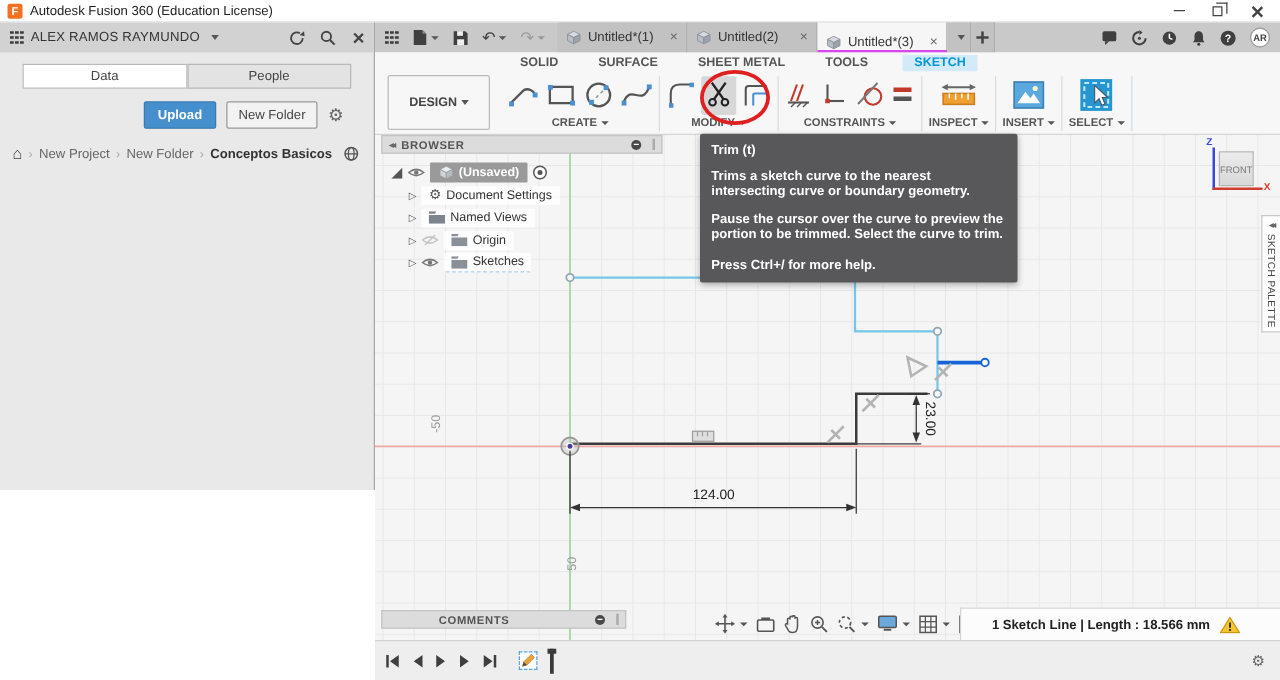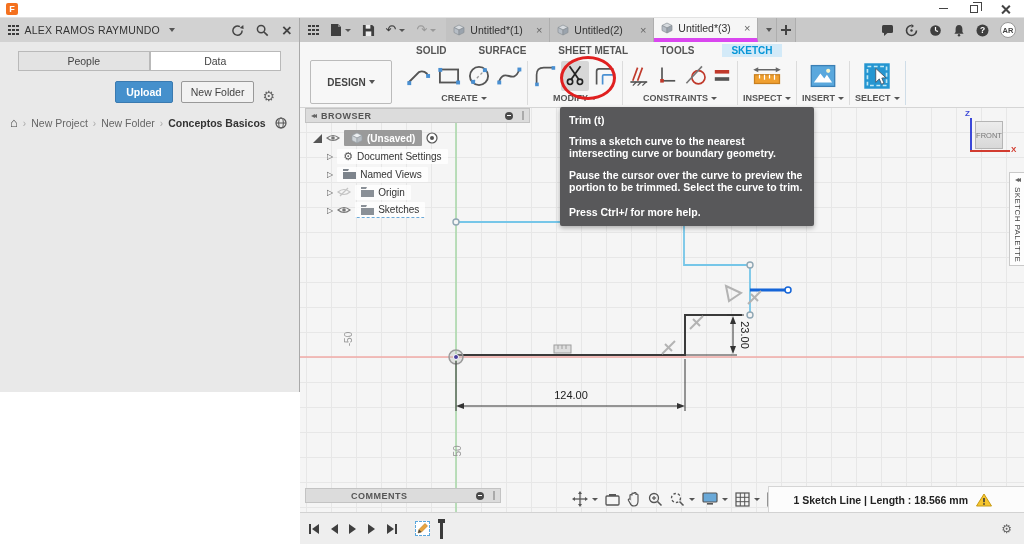--- a/index.html
+++ b/index.html
@@ -24,35 +24,35 @@
   
   #datapanel { left:0; top:18px; width:300px; height:374px; background:#e9e9e9; border-right:1px solid #a9a9a9; }
   #dp-header { height:24px; background:#d2d2d2; display:flex; align-items:center; padding:0 8px; gap:6px; }
   .gridicon { display:grid; grid-template-columns:repeat(3,2.5px); grid-gap:1.5px; }
   .gridicon i { width:2.5px; height:2.5px; background:#3c3c3c; }
   #dp-user { font-size:10.5px; color:#333; letter-spacing:.2px; }
   #dp-header .hicons { margin-left:auto; display:flex; gap:12px; align-items:center; }
   .dp-tabs { margin:9px 18px 0; display:flex; }
   .dp-tab { flex:1; height:20px; border:1px solid #b9b9b9; text-align:center; line-height:19px; font-size:10.5px; color:#444; background:#e3e3e3; }
   .dp-tab.active { background:#fff; }
-  .dp-actions { display:flex; justify-content:flex-end; align-items:flex-end; gap:8px; margin:10px 24px 0 0;padding-left:36px; }
+  .dp-actions { display:flex; justify-content:flex-end; align-items:center; gap:8px; margin:10px 24px 0 0;padding-left:36px; }
   .btn-upload { background:#4590cc; color:#fff; border:1px solid #3a7ab0; border-radius:2px; font-size:10.5px; font-weight:bold; padding:4px 10px; }
   .btn-newfolder { background:#f2f2f2; color:#444; border:1px solid #999; border-radius:2px; font-size:10.5px; padding:4px 9px; }
   .breadcrumb { display:flex; align-items:center; gap:5px; margin:14px 8px 0 10px; font-size:10.5px; color:#666; }
   .breadcrumb .sep { color:#aaa; font-size:10px; }
   .breadcrumb .last { font-weight:bold; color:#333; }
   .empty-state { position:absolute; top:250px; left:0; width:100%; text-align:center; color:#a2a2a2; font-size:10.5px; line-height:15px; padding:0 60px; }
   
   #main { left:300px; top:18px; width:724px; height:526px; }
   
   #docbar { height:24px; background:#c9c9c9; display:flex; align-items:stretch; }
   .dtool { display:flex; align-items:center; gap:11px; padding:0 10px 0 8px; }
   .doctab { display:flex; align-items:center; gap:5px; padding:0 7px; background:#c2c2c2; border-right:1px solid #aeaeae; font-size:10.5px; color:#333; min-width:104px; }
   .doctab .x { color:#666; font-size:11px; margin-left:auto; }
-  .doctab.active { background:#f6f6f6; border-bottom:4px solid #d946ef; }
+  .doctab.active { background:#f6f6f6; border-bottom:2px solid #d946ef;align-items:flex-end; }
   .squarebtn { width:19px; display:flex; align-items:center; justify-content:center; background:#c2c2c2; border-right:1px solid #aeaeae; }
   #docbar .ricons { margin-left:auto; display:flex; align-items:center; gap:11px; padding-right:8px; }
   .avatar { width:16px; height:16px; border-radius:50%; background:#fff; border:1px solid #999; font-size:7.5px; font-weight:bold; color:#444; display:flex; align-items:center; justify-content:center; }
   
   #ribbon { height:66px; background:#f7f7f7; border-bottom:1px solid #d5d5d5; position:relative; }
   #envtabs { height:16px; display:flex; align-items:center; gap:24px; padding-left:112px; font-size:10px; font-weight:bold; color:#555; }
   .envtab { padding:1px 4px; }
   .envtab.active { background:#d3eaf8; color:#0696d7; padding:1px 9px; }
   #ribbonrow { height:50px; display:flex; align-items:flex-start; padding-left:10px; }
   .wsbtn { width:82px; height:44px; margin-top:2px; border:1px solid #bbb; border-radius:2px; background:#f7f7f7; display:flex; align-items:center; justify-content:center; font-size:10px; font-weight:bold; color:#444; }
@@ -109,20 +109,21 @@
   .tl-marker:before { content:""; position:absolute; left:-2px; top:0; width:7px; height:4px; background:#3a3a3a; }
   .gear { font-size:12px; color:#666; line-height:1; }
 </style>
 </head>
 <body>
 
 <div id="app">
 
   <div id="titlebar">
     <span class="logo">F</span>
+    <span class="t">Autodesk Fusion 360 (Education License)</span>
     <span class="wctl">
       <span class="wmin"></span>
       <span class="wres"></span>
       <span class="wclose"></span>
     </span>
   </div>
 
   <div id="datapanel" class="abs">
     <div id="dp-header">
       <span class="gridicon">
@@ -144,22 +145,22 @@
             <polygon points="13.2,1 13.6,5.4 9.4,4.4" fill="#444"></polygon>
           </svg>
         <svg width="13" height="13" viewBox="0 0 14 14">
             <circle cx="5.5" cy="5.5" r="4" fill="none" stroke="#444" stroke-width="1.6"></circle>
             <line x1="8.6" y1="8.6" x2="12.6" y2="12.6" stroke="#444" stroke-width="1.8"></line>
           </svg>
         <span class="wclose" style="transform:scale(.9)"></span>
       </span>
     </div>
     <div class="dp-tabs">
+      <div class="dp-tab active">Data</div>
       <div class="dp-tab">People</div>
-      <div class="dp-tab active">Data</div>
     </div>
     <div class="dp-actions">
       <button class="btn-upload">Upload</button>
       <button class="btn-newfolder">New Folder</button>
       <span class="gear" style="font-size:14px;">⚙</span>
     </div>
     <div class="breadcrumb">
       <span style="font-size:13px;color:#444;line-height:10px;">⌂</span>
       <span class="sep">›</span>
       <span>New Project</span>

